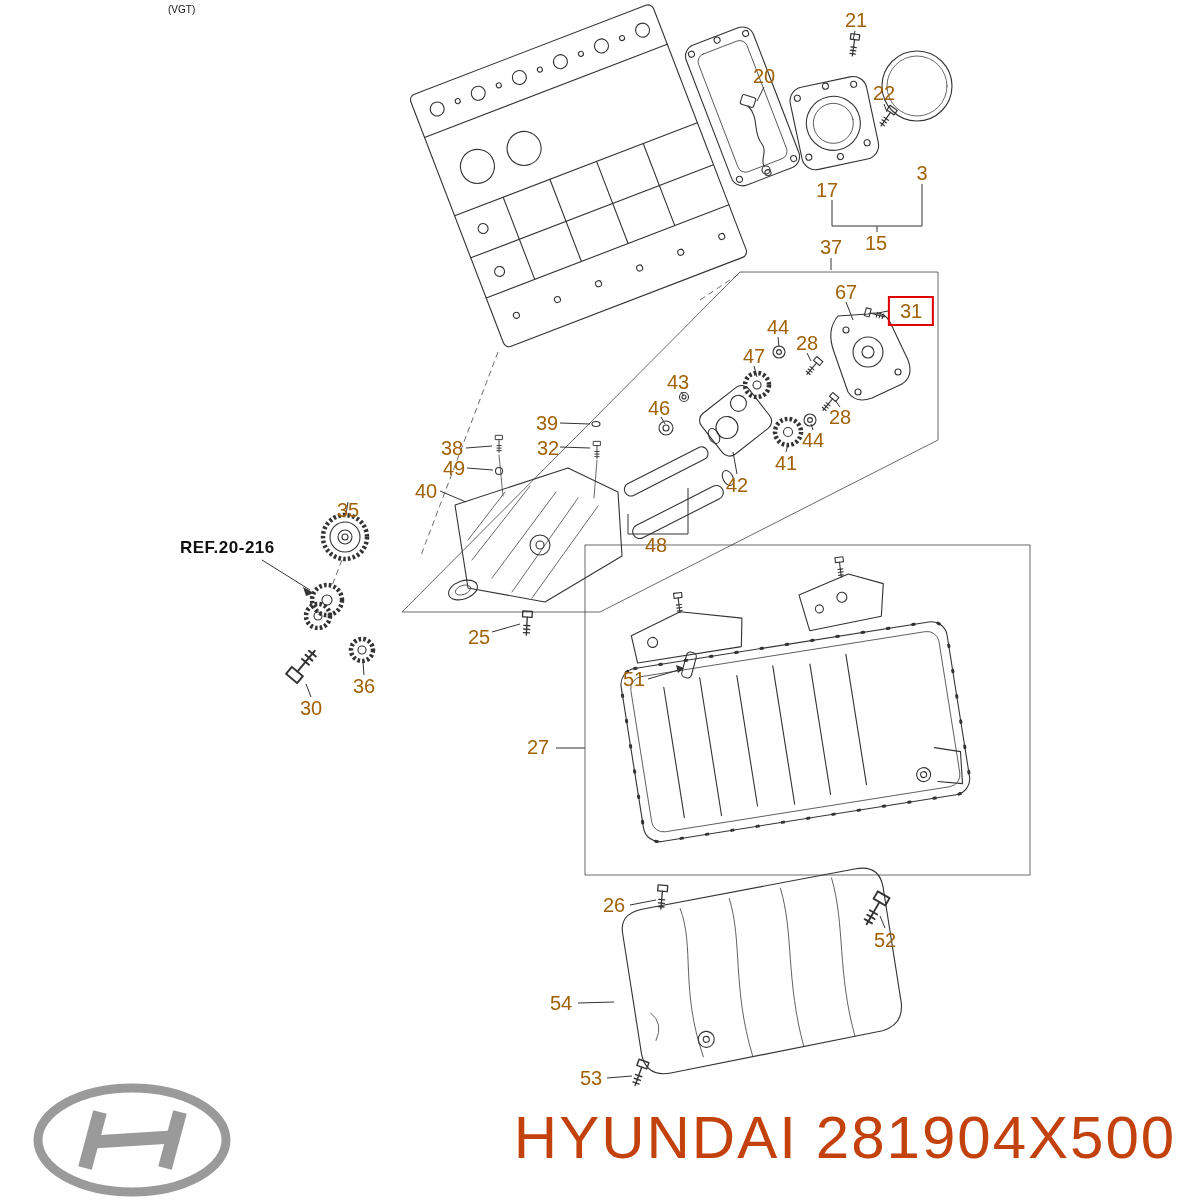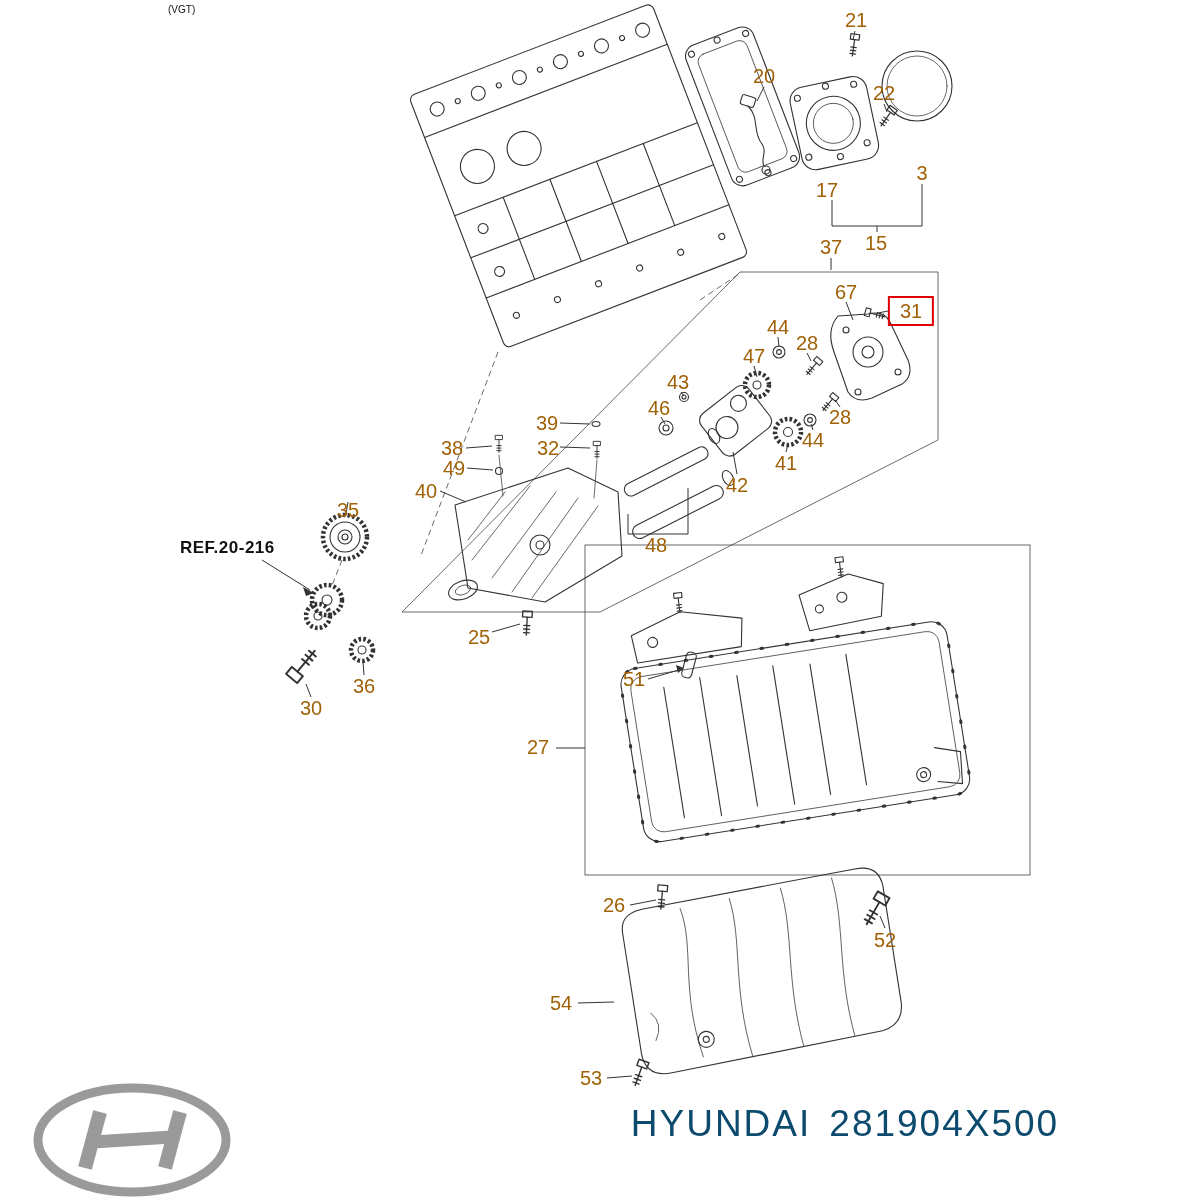--- a/index.html
+++ b/index.html
@@ -10,21 +10,21 @@
   .thin{fill:none;stroke:#444;stroke-width:0.8;}
   .dash{stroke-dasharray:6 4;}
   .dots{fill:none;stroke:#333;stroke-width:3;stroke-dasharray:1.6 24;stroke-linecap:round;}
   .teeth{fill:none;stroke:#333;stroke-width:4.5;stroke-dasharray:2.6 2.2;}
   .lead{stroke:#333;stroke-width:1;}
   .logo-st{fill:none;stroke:#9a9a9a;}
   .callout{position:absolute;transform:translate(-50%,-50%);font-size:20px;line-height:1;white-space:nowrap;color:#a16207;}
   .callout.highlighted{border:2px solid var(--hl,#e00000);padding:3px 10px;}
   .vgt-label{position:absolute;left:168px;top:4px;font-size:10px;}
   .ref-label{position:absolute;left:180px;top:538px;font-size:17px;font-weight:bold;letter-spacing:0.5px;}
-  .footer-text{position:absolute;left:500px;top:1103px;width:690px;text-align:center;font-size:37px;letter-spacing:2px;color:#0c4a6e;white-space:nowrap;}
+  .footer-text{position:absolute;left:500px;top:1103px;width:690px;text-align:center;font-size:60px;letter-spacing:2px;color:#c2410c;white-space:nowrap;}
   .footer-text .pn{margin-left:18px;}
 </style>
 </head>
 <body>
 
 <div class="stage">
 
   <svg class="diagram" width="1200" height="1200" viewBox="0 0 1200 1200">
     <defs>
       <g id="bolt" class="ln">

